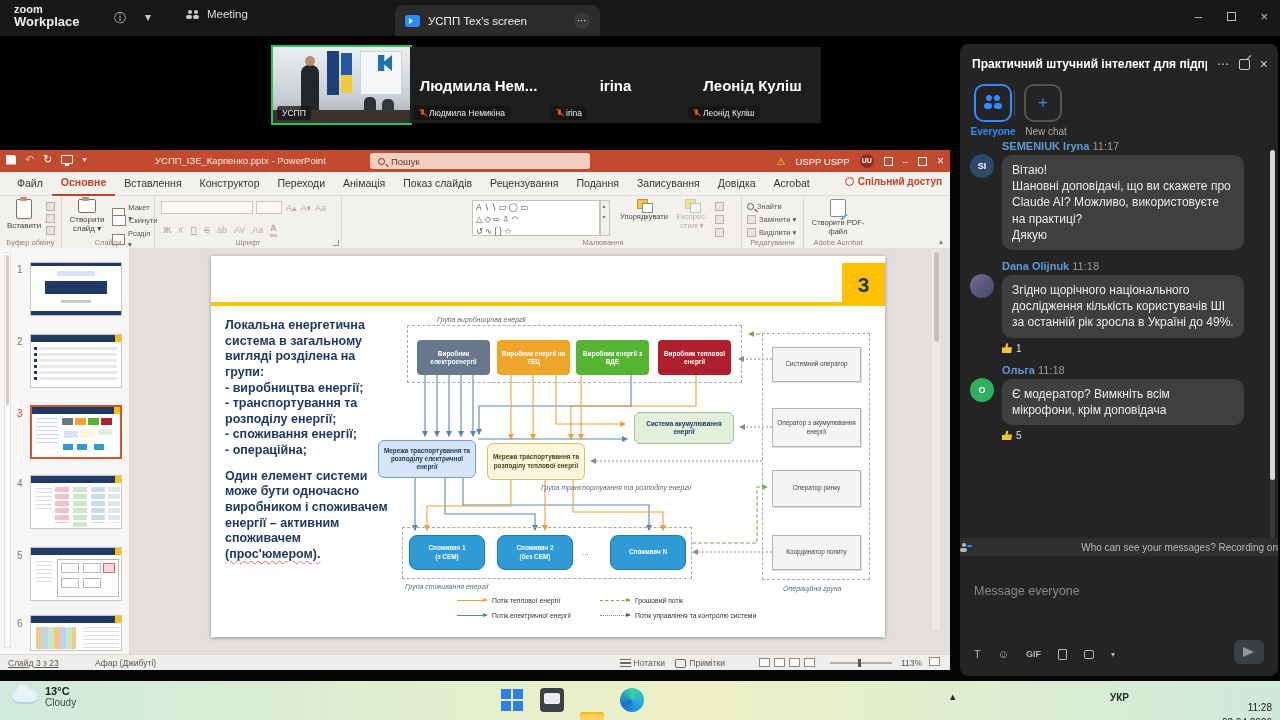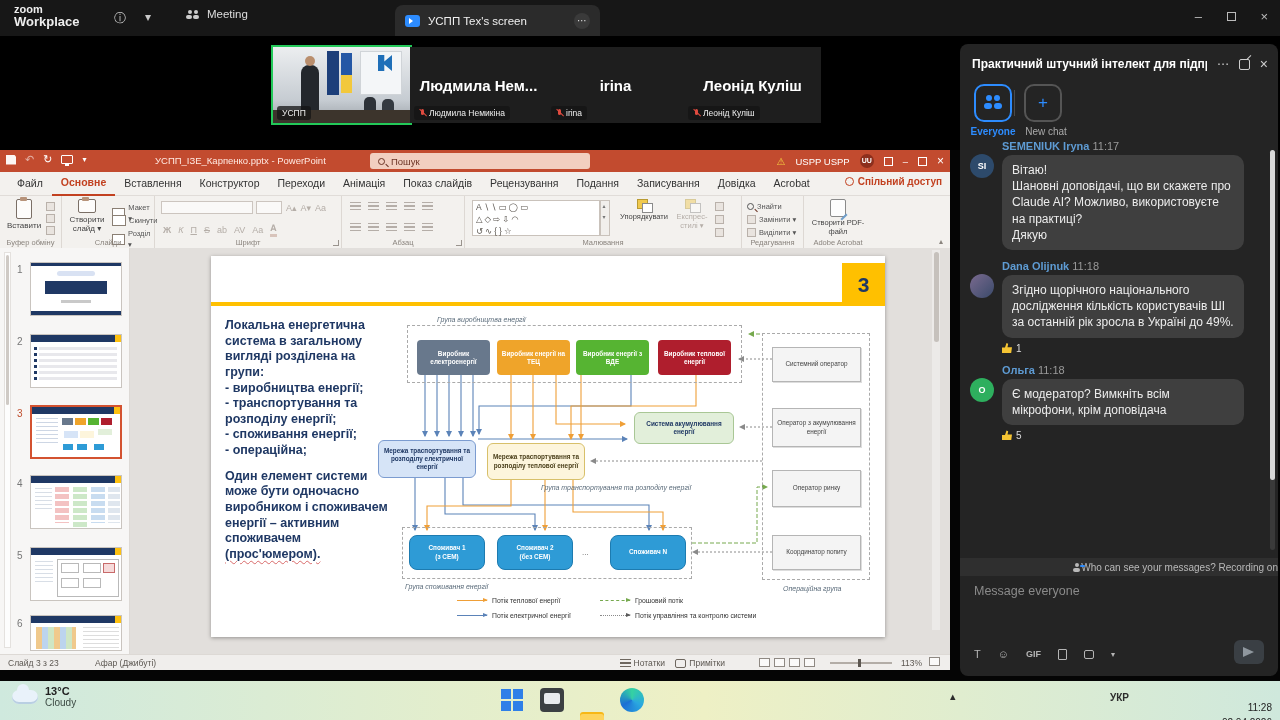--- a/index.html
+++ b/index.html
@@ -152,21 +152,21 @@
   .m-hdr { font-size:11px; color:#9a9a9a; margin-bottom:3px; }
   .m-hdr .snd { color:#5e9bd3; font-weight:700; }
   .bubble { display:inline-block; background:#3f3f3f; border-radius:10px; padding:7px 10px; font-size:12px; line-height:1.35; color:#ececec; white-space:pre-line; max-width:242px; }
   .react { display:flex; align-items:center; gap:4px; margin-top:5px; font-size:10px; color:#ddd; }
   .thumbup { width:10px; height:10px; background:#f5c433; clip-path:polygon(0 45%,25% 45%,25% 100%,0 100%,0 45%,30% 45%,45% 0,62% 8%,55% 42%,100% 42%,92% 100%,25% 100%); }
   .m-actions { display:flex; gap:12px; margin-top:6px; color:#9a9a9a; font-size:10px; align-items:center; }
   .re-ic { width:11px; height:9px; border:1.2px solid #9a9a9a; border-radius:2px; position:relative; }
   .sm-ic { width:10px; height:10px; border:1.2px solid #9a9a9a; border-radius:50%; }
   .chat-scroll { position:absolute; right:3px; top:106px; width:5px; height:400px; background:#3a3a3a; border-radius:3px; }
   .chat-scroll:before { content:""; position:absolute; left:0; top:0; width:5px; height:330px; background:#d8d8d8; border-radius:3px; }
-  .banner { position:absolute; left:0; top:514px; width:100%; height:18px; background:#2f2f2f; font-size:10px; color:#b9b9b9; display:flex; align-items:center; justify-content:flex-end; }
+  .banner { position:absolute; left:0; top:494px; width:100%; height:18px; background:#2f2f2f; font-size:10px; color:#b9b9b9; display:flex; align-items:center; justify-content:space-between; }
   .person-d { width:8px; height:9px; position:relative; }
   .person-d:before { content:""; position:absolute; left:2px; top:0; width:4px; height:4px; border-radius:50%; background:#b9b9b9; }
   .person-d:after { content:""; position:absolute; left:0; top:5px; width:7px; height:4px; border-radius:2px; background:#b9b9b9; box-shadow:6px -4px 0 -1px #2d8cff; }
   .chat-input { position:absolute; left:14px; top:540px; font-size:12.5px; color:#8a8a8a; }
   .chat-tools { position:absolute; left:14px; top:604px; display:flex; gap:17px; align-items:center; color:#b5b5b5; font-size:11px; }
   .doc-ic { width:9px; height:11px; border:1.2px solid #b5b5b5; border-radius:1px; }
   .shot-ic { width:10px; height:9px; border:1.2px solid #b5b5b5; border-radius:2px; position:relative; }
   .send { position:absolute; right:14px; top:596px; width:30px; height:24px; background:#3a3f44; border-radius:6px; }
   .send:before { content:""; position:absolute; left:9px; top:7px; width:0; height:0; border-left:11px solid #8f979e; border-top:5px solid transparent; border-bottom:5px solid transparent; }
 
@@ -352,38 +352,20 @@
             <i>К</i>
             <u>П</u>
             <s>S</s>
             <span>ab</span>
             <span>AV</span>
             <span>Aa</span>
           <span style="border-bottom:3px solid #d8c4bb; padding-bottom:0;">𝐀</span>
         </div>
         <div class="launcher"></div>
         <div class="rg-label">Шрифт</div>
-      </div>
-      <div class="rgroup" style="left:342px; width:123px;">
-        <div class="fontrow" style="left:8px; top:6px; gap:7px;">
-          <span class="bars"></span>
-          <span class="bars"></span>
-          <span class="bars"></span>
-          <span class="bars"></span>
-          <span class="bars"></span>
-        </div>
-        <div class="fontrow" style="left:8px; top:27px; gap:7px;">
-          <span class="bars"></span>
-          <span class="bars"></span>
-          <span class="bars"></span>
-          <span class="bars"></span>
-          <span class="bars"></span>
-        </div>
-        <div class="launcher"></div>
-        <div class="rg-label">Абзац</div>
       </div>
       <div class="rgroup" style="left:465px; width:277px;">
         <div class="shapes-box" style="left:7px;">
           <div>A∖∖▭◯▭</div>
           <div>△◇⇨⇩◠</div>
           <div>↺∿{}☆</div>
           <div class="sh-scroll">▴<br>▾</div>
         </div>
         <div class="rbig" style="left:152px; width:54px; font-size:7.5px;">
           <div class="arr-sq"></div>
@@ -609,21 +591,21 @@
           <div class="leg" style="left:389px; top:356px;">
             <span class="leg-line" style="border-top:1.6px dotted #8a8a8a; color:#5a5a5a;"></span>
             <span>Потік управління та контролю системи</span>
           </div>
         </div>
         <div class="cv-scroll"></div>
       </div>
     </div>
 
     <div class="ppt-status">
-      <span class="st-item" style="left:8px;">Слайд 3 з 23</span>
+      <span class="st-item" style="left:8px;text-decoration:underline;">Слайд 3 з 23</span>
       <span class="st-item" style="left:95px;">Афар (Джибуті)</span>
       <span class="st-item" style="right:285px;"><span class="bars dk" style="display:inline-block; vertical-align:middle; margin-right:3px;"></span><span>Нотатки</span></span>
       <span class="st-item" style="right:225px;"><span class="re-ic" style="display:inline-block; border-color:#6e675f; vertical-align:middle; margin-right:3px;"></span><span>Примітки</span></span>
       <span class="st-item" style="right:135px; top:2px;"><span class="vbtn"></span><span class="vbtn"></span><span class="vbtn"></span><span class="vbtn"></span></span>
       <div class="zoom-slider"></div>
       <span class="st-item" style="right:28px;">113%</span>
       <span class="vbtn" style="position:absolute; right:10px; top:2px;"></span>
     </div>
   </div>
 

